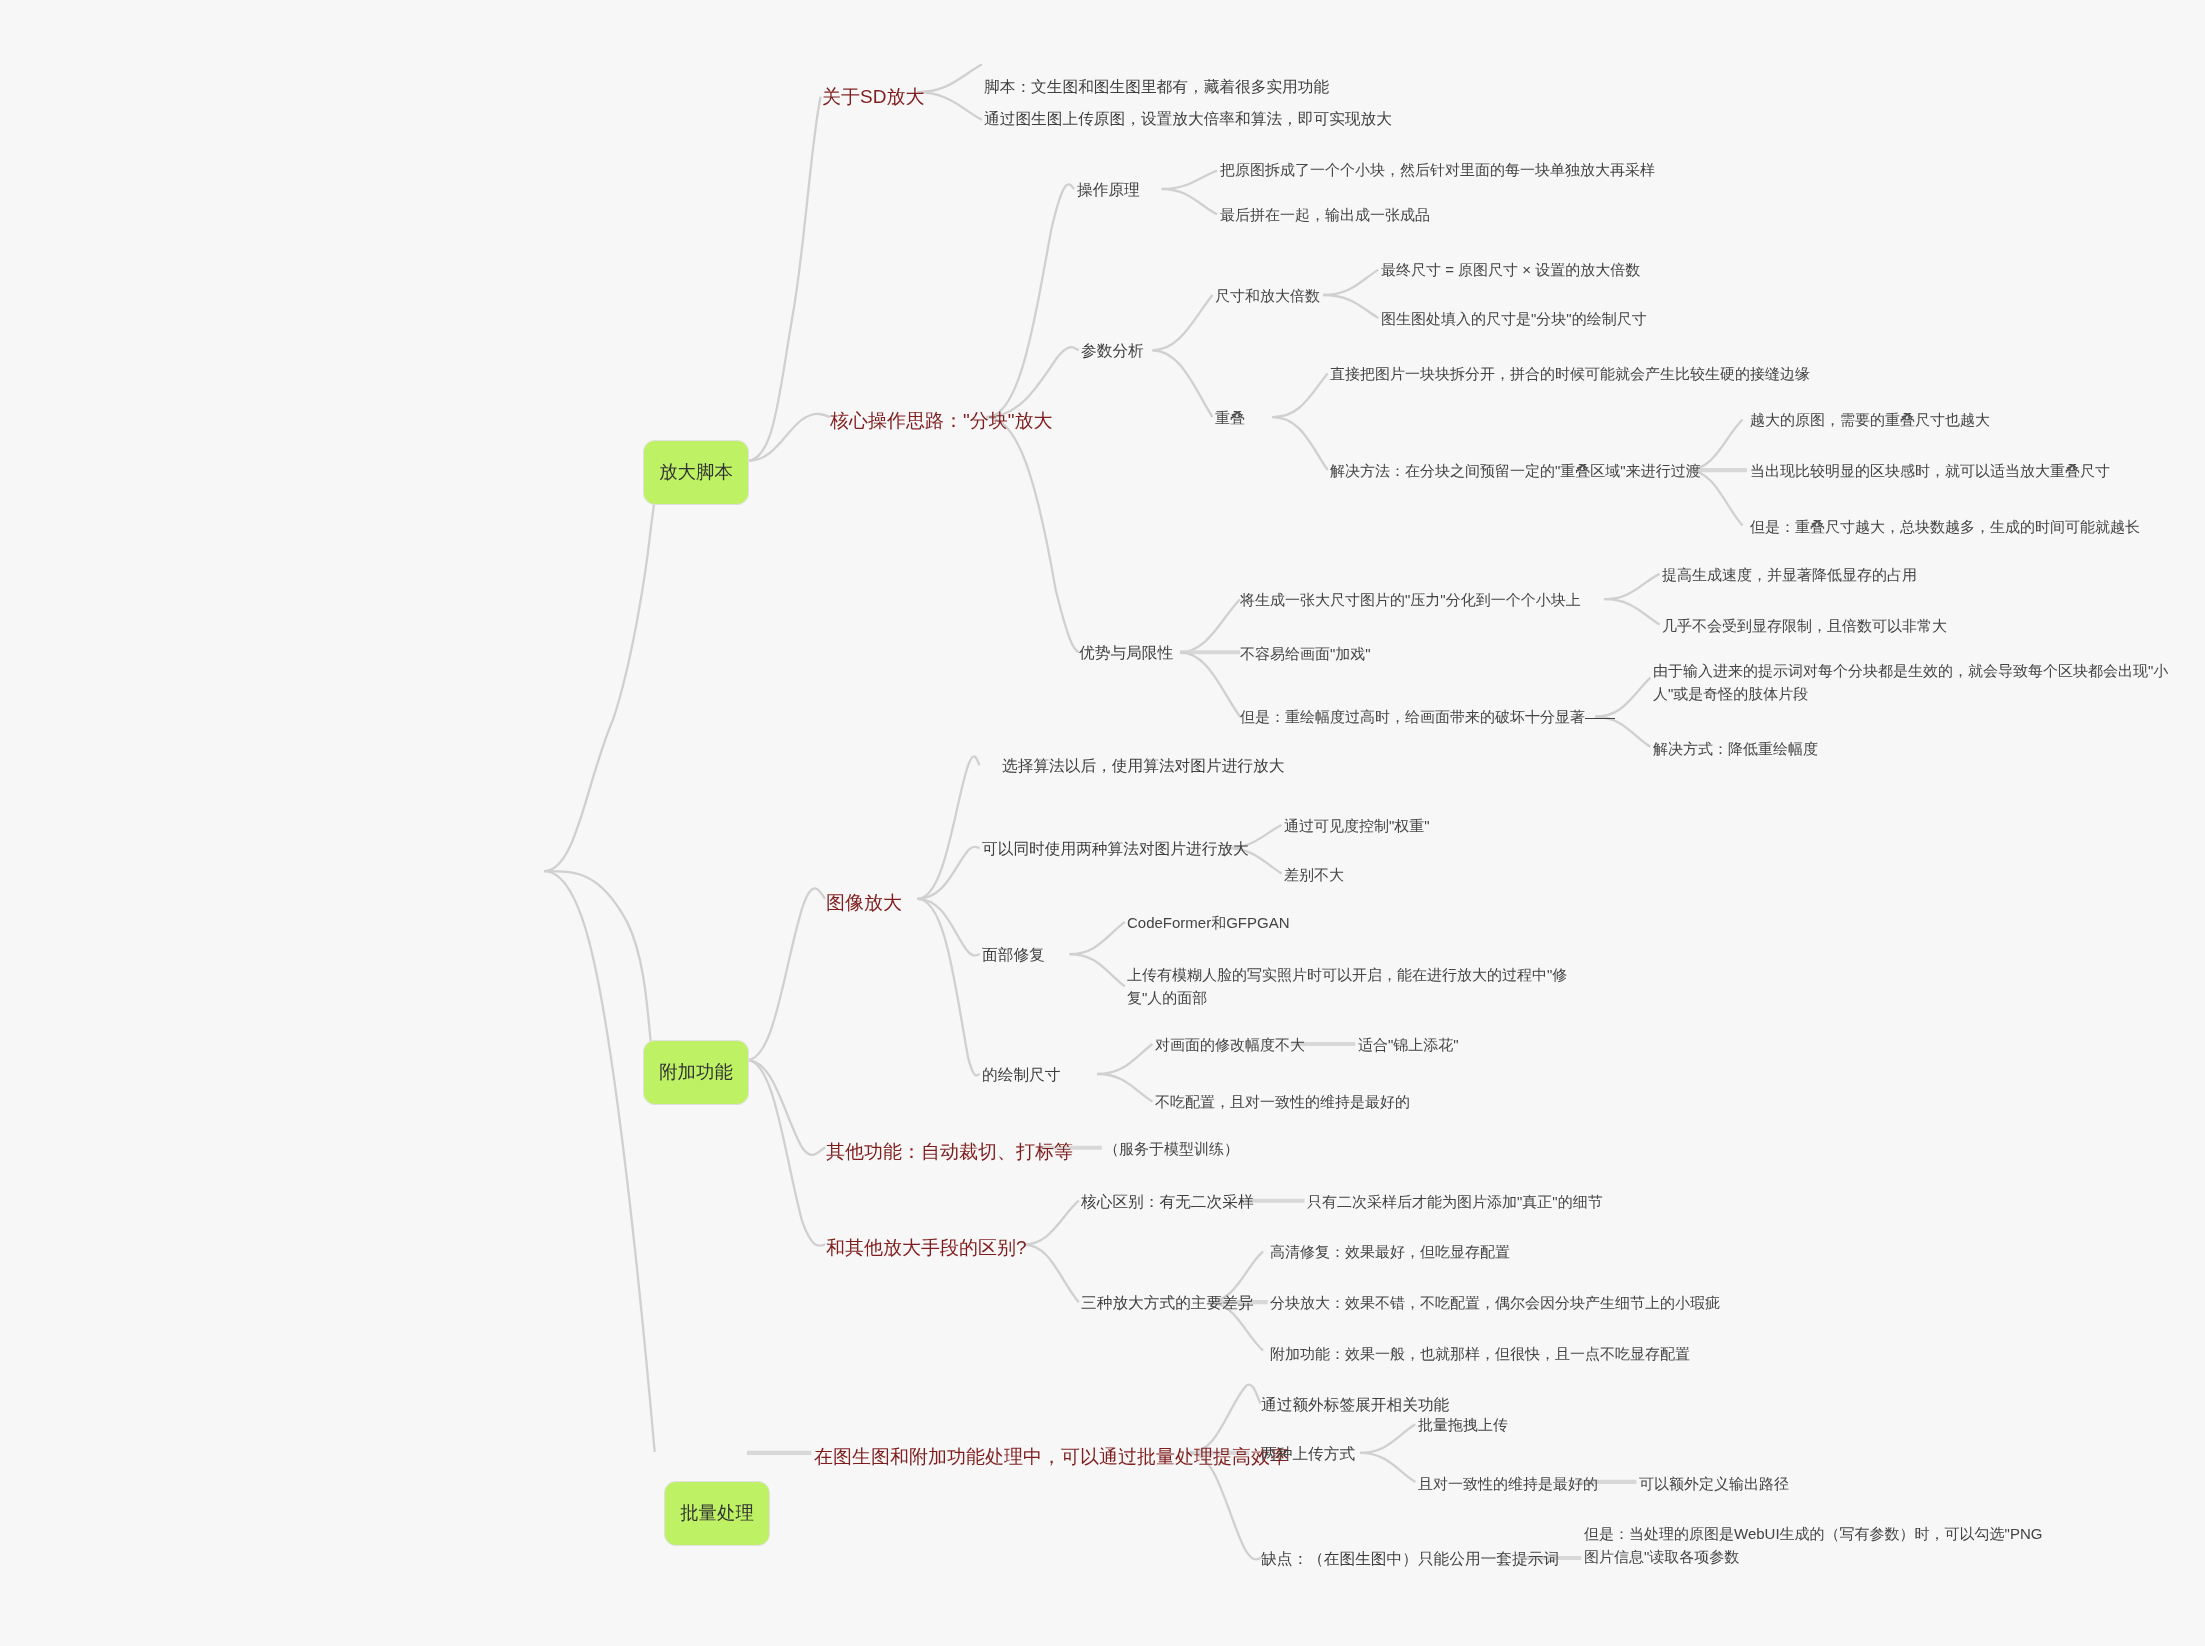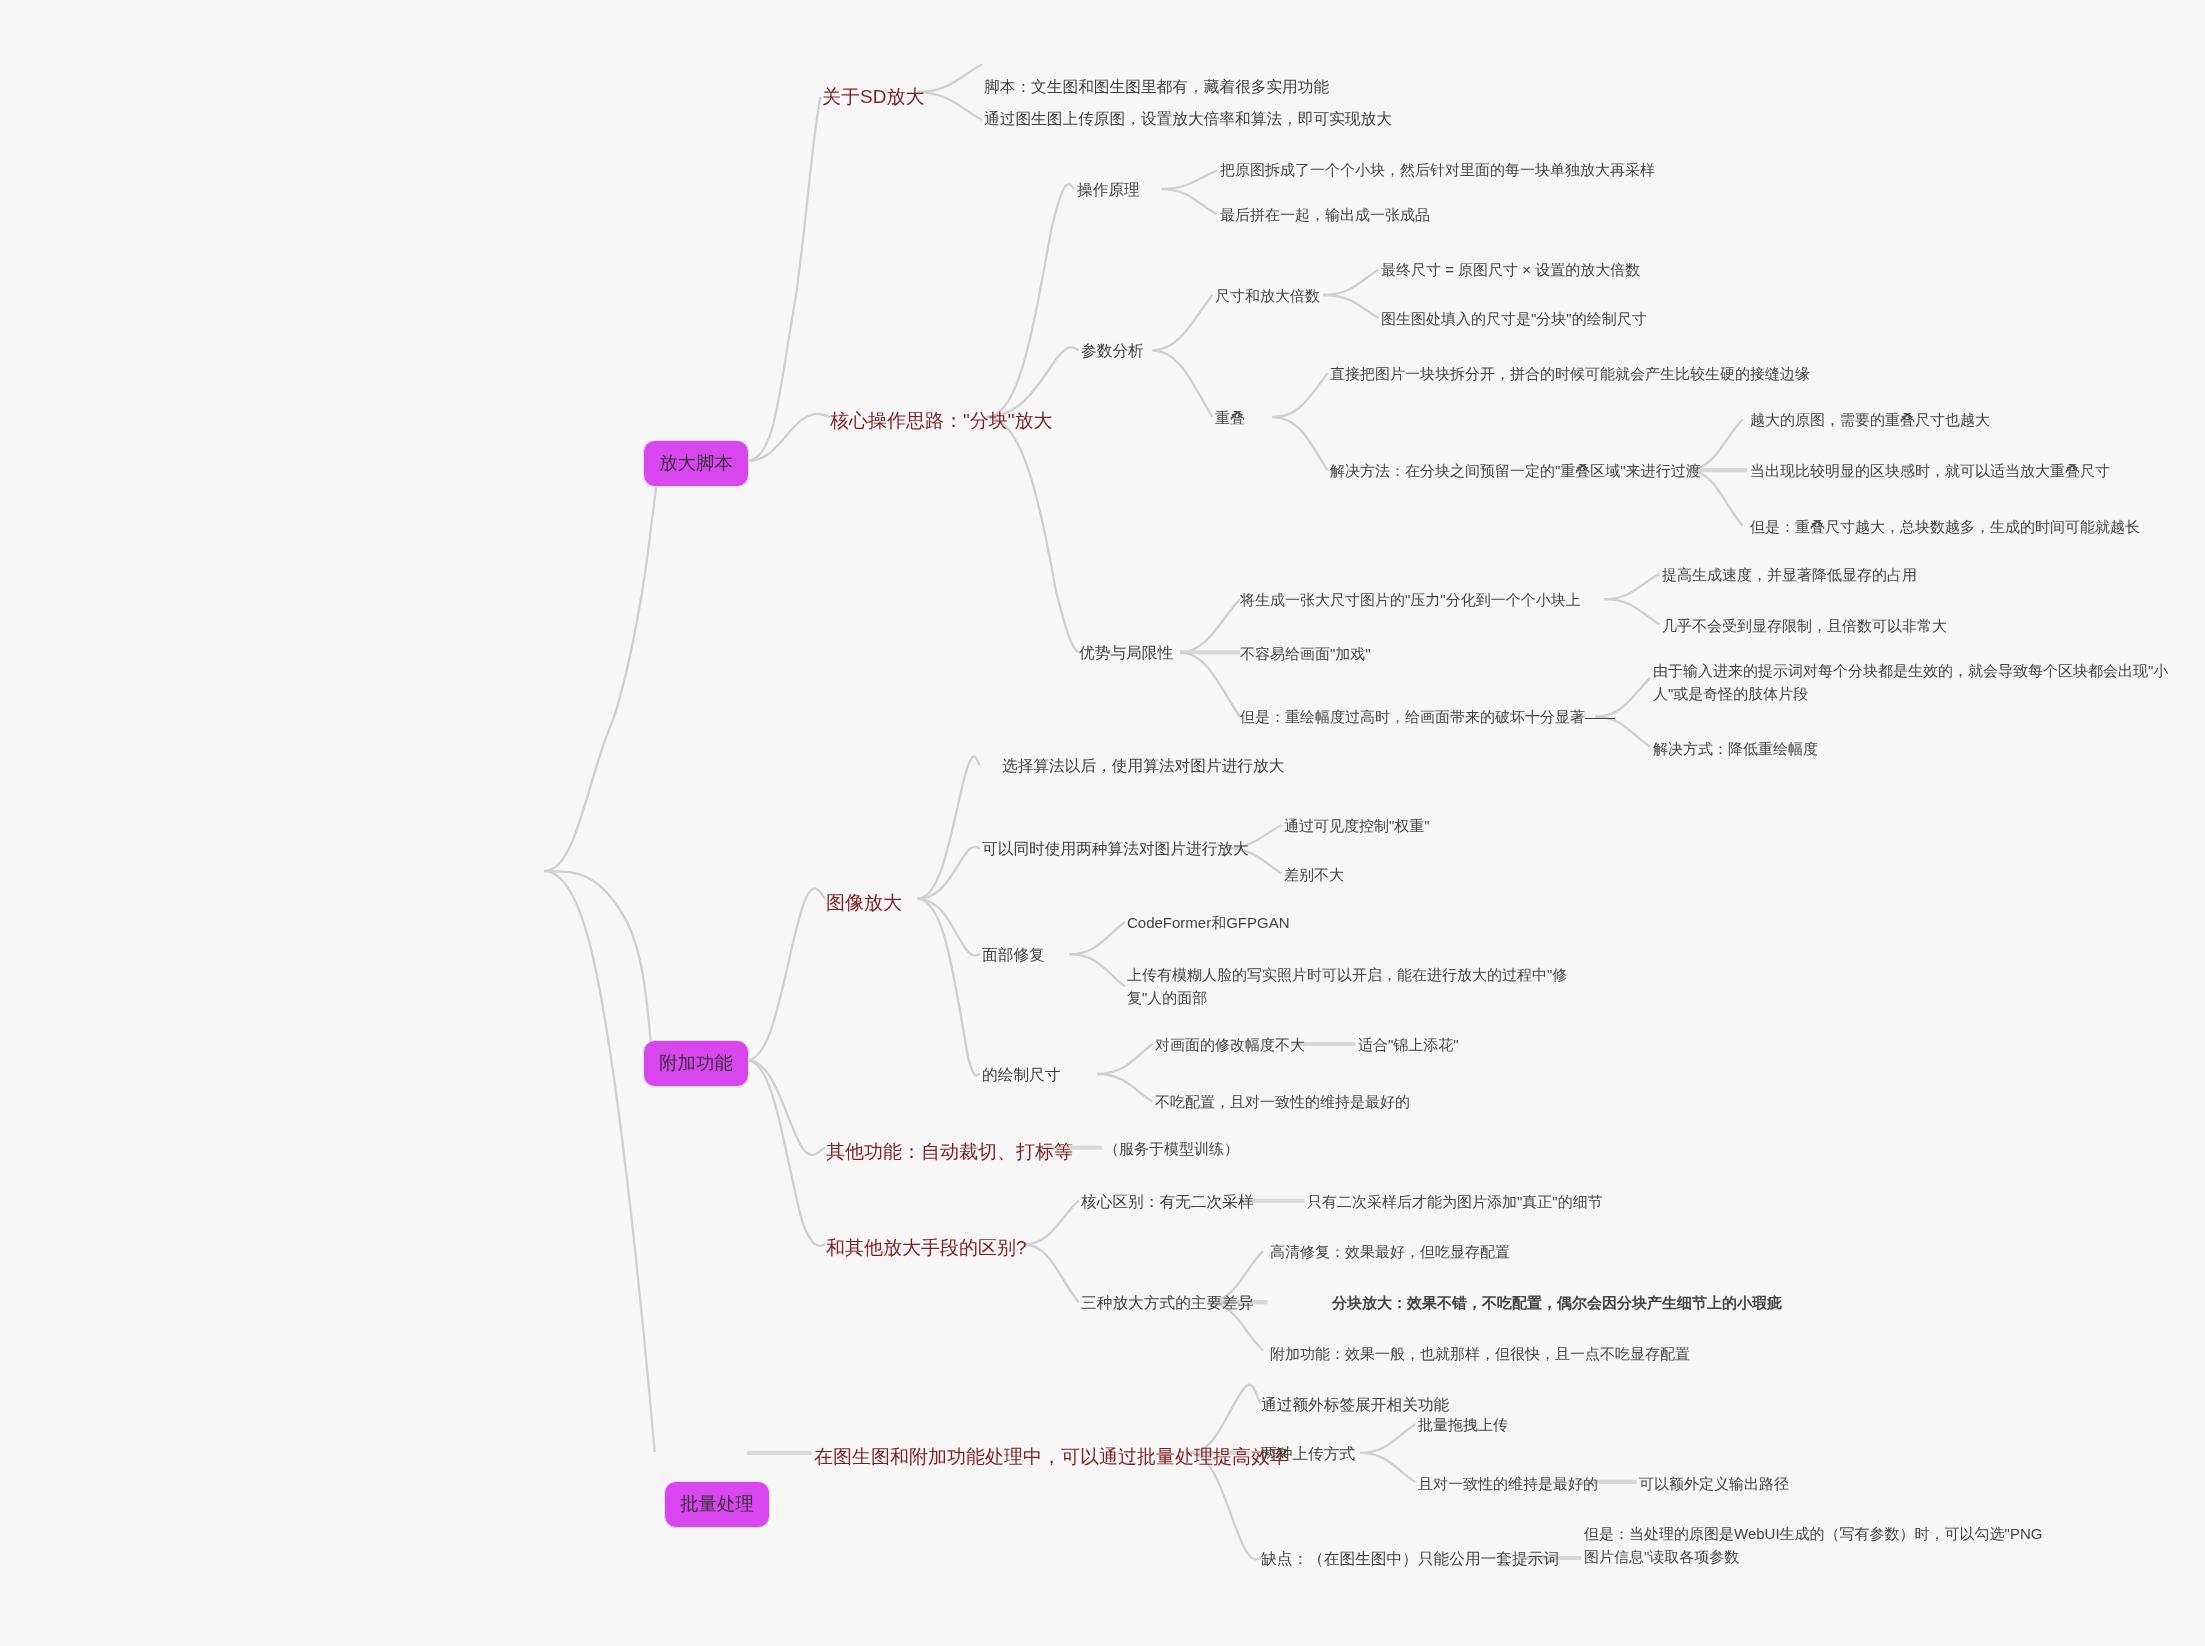--- a/index.html
+++ b/index.html
@@ -17,22 +17,22 @@
   .node{position:absolute;white-space:pre-wrap;color:#3c3c3c;line-height:1.55;}
   
   .root{
     background:#3ecb75;border-radius:13px;
     color:#ffffff;font-weight:bold;font-size:23px;
     padding:12px 20px;letter-spacing:0.5px;
     box-shadow:0 0.9px 1.8px rgba(0,0,0,.10);
   }
   
   .lvl1{
-    background:#d946ef;border:1.8px solid #e0e0e0;border-radius:12px;
-    font-size:18.4px;color:#333;padding:8px 14px;text-align:center;
+    background:#bef264;border:1.8px solid #e0e0e0;border-radius:12px;
+    font-size:18.4px;color:#333;padding:17px 14px;text-align:center;
   }
   
   .lvl2{font-size:19px;color:#7f1d1d;}
   .lvl3{font-size:15.7px;color:#3f3f3f;}
   .lvl4{font-size:15px;color:#444;}
   .wrap-a{width:461px;}
   .wrap-b{width:429px;}
   .wrap-c{width:544px;}
 </style>
 </head>
@@ -188,21 +188,21 @@
   <div class="node lvl2" style="left:826px;top:1137px;">其他功能：自动裁切、打标等</div>
   <div class="node lvl4" style="left:1104px;top:1137px;">（服务于模型训练）</div>
 
   <div class="node lvl2" style="left:826px;top:1233px;">和其他放大手段的区别?</div>
 
   <div class="node lvl3" style="left:1081px;top:1190px;">核心区别：有无二次采样</div>
   <div class="node lvl4" style="left:1307px;top:1190px;">只有二次采样后才能为图片添加"真正"的细节</div>
 
   <div class="node lvl3" style="left:1081px;top:1291px;">三种放大方式的主要差异</div>
   <div class="node lvl4" style="left:1270px;top:1240px;">高清修复：效果最好，但吃显存配置</div>
-  <div class="node lvl4" style="left:1332px;top:1291px;font-weight:bold;">分块放大：效果不错，不吃配置，偶尔会因分块产生细节上的小瑕疵</div>
+  <div class="node lvl4" style="left:1270px;top:1291px;">分块放大：效果不错，不吃配置，偶尔会因分块产生细节上的小瑕疵</div>
   <div class="node lvl4" style="left:1270px;top:1342px;">附加功能：效果一般，也就那样，但很快，且一点不吃显存配置</div>
 
   <div class="node lvl2" style="left:814px;top:1442px;">在图生图和附加功能处理中，可以通过批量处理提高效率</div>
 
   <div class="node lvl3" style="left:1261px;top:1393px;">通过额外标签展开相关功能</div>
 
   <div class="node lvl3" style="left:1261px;top:1442px;">两种上传方式</div>
   <div class="node lvl4" style="left:1418px;top:1413px;">批量拖拽上传</div>
   <div class="node lvl4" style="left:1418px;top:1472px;">且对一致性的维持是最好的</div>
   <div class="node lvl4" style="left:1639px;top:1472px;">可以额外定义输出路径</div>

